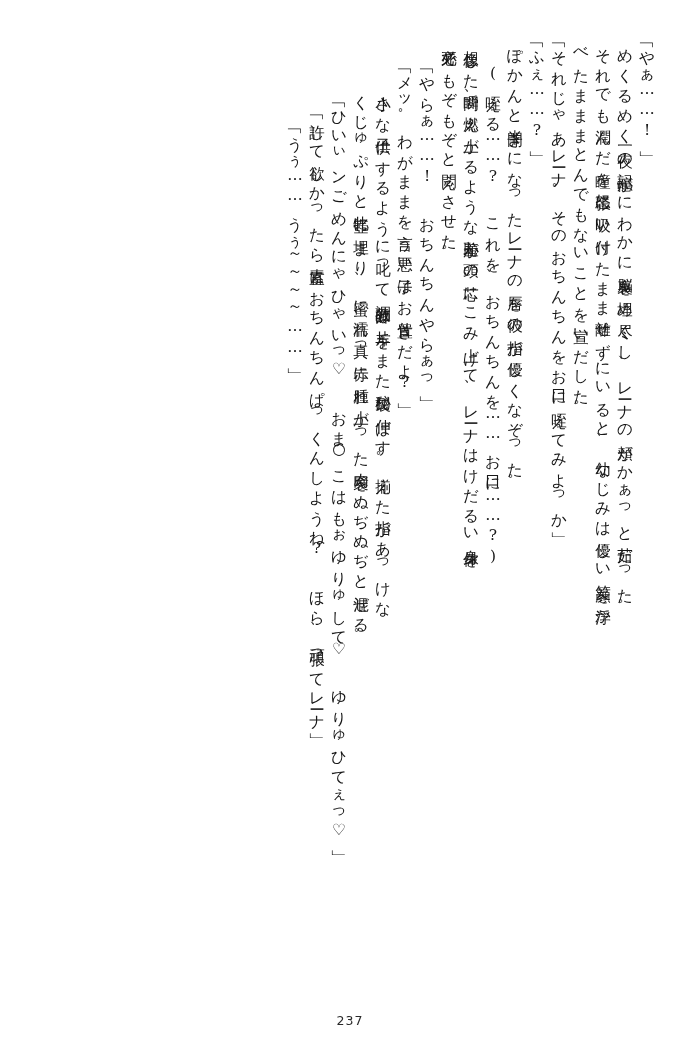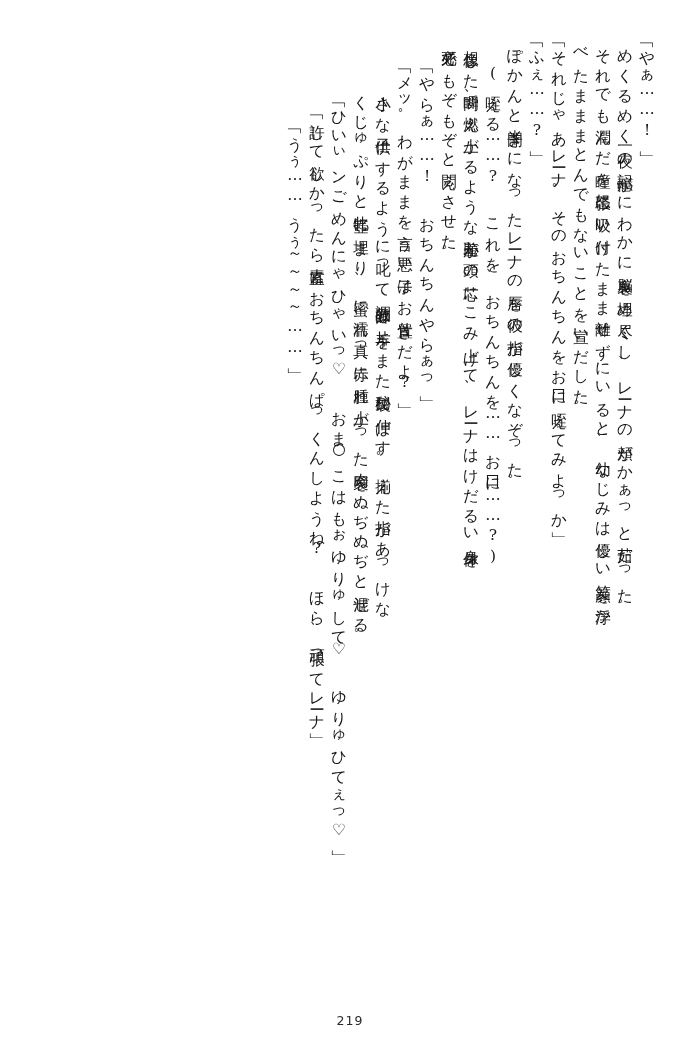--- a/index.html
+++ b/index.html
@@ -88,15 +88,15 @@
     <div class="col">必死でもぞもぞと悶えさせた。</div>
     <div class="col i1">「やらぁ……! おちんちんやらぁっ」</div>
     <div class="col i1">「メッ。わがままを言う悪い子はお仕置きだよ?」</div>
     <div class="col i2">小さな子供にするように叱って調教師は片手をまた秘裂に伸ばす。揃えた指があっけな</div>
     <div class="col i2">くじゅぷりと牝壺に埋まり、蜜に濡れ真っ赤に腫れ上がった肉襞をぬぢぬぢと混ぜる。</div>
     <div class="col i3">「ひいぃンごめんにゃひゃいっ♡ おま○こはもぉゆりゅして♡ ゆりゅひてぇっ♡」</div>
     <div class="col i4">「許して欲しかったら素直におちんちんぱっくんしようね? ほら、頑張ってレーナ」</div>
     <div class="col i5">「うぅ……うぅ～～～～……」</div>
   </div>
 
-  <div class="page-number">219</div>
+  <div class="page-number">237</div>
 
 </div>
 
 </body></html>

